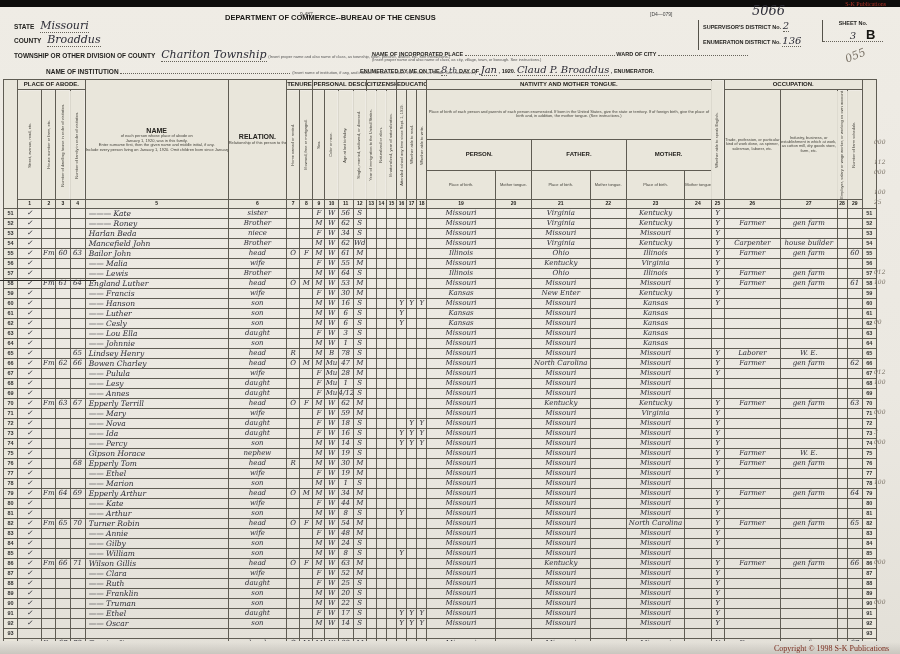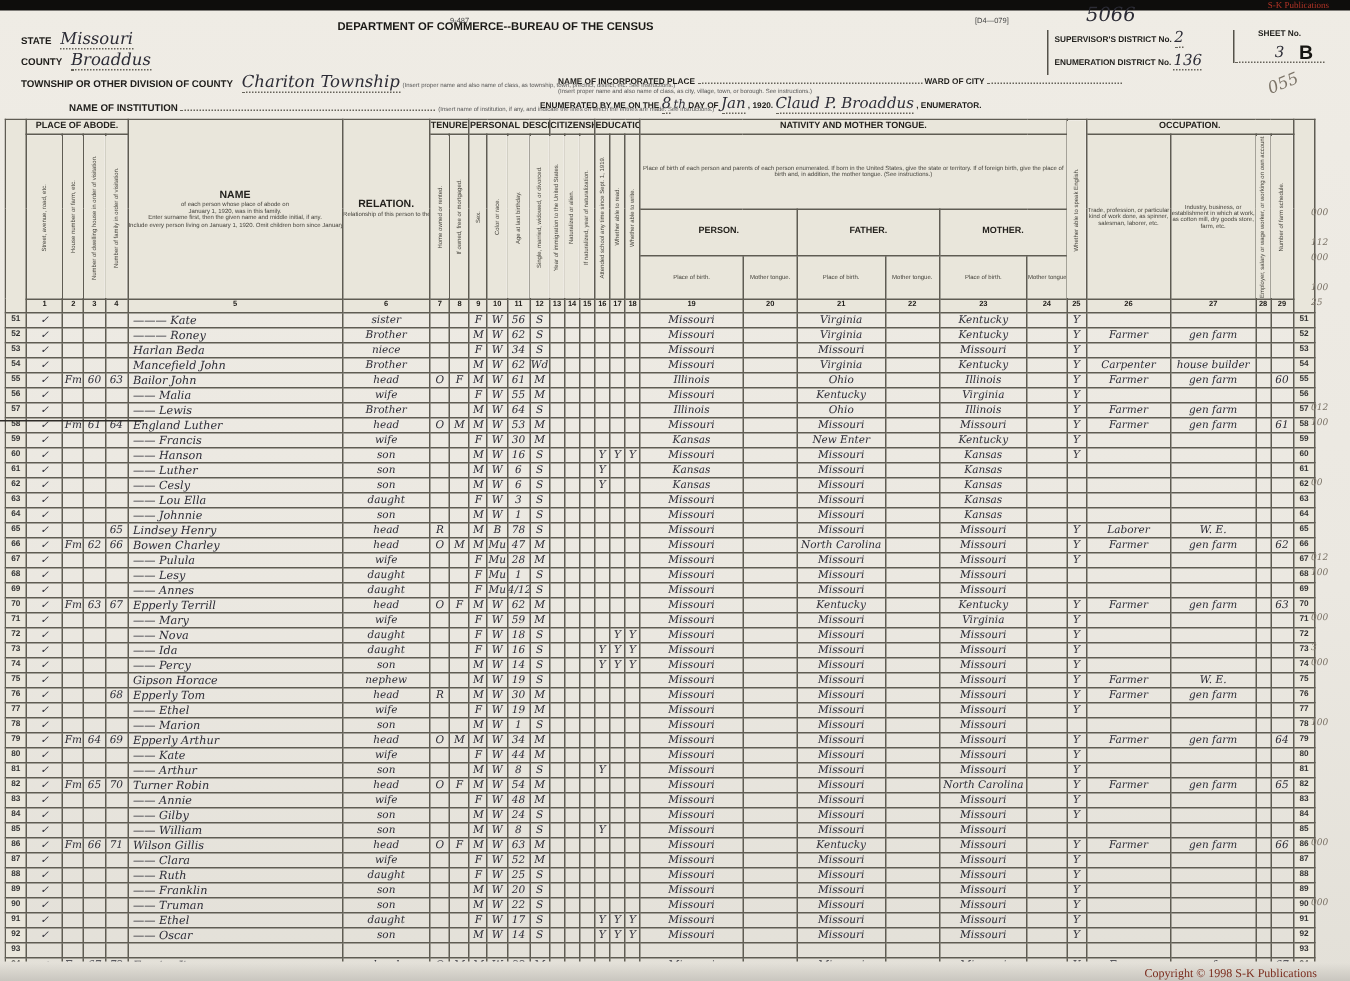--- a/index.html
+++ b/index.html
@@ -2,21 +2,21 @@
 <html><head>
 <meta charset="utf-8">
 <style>
   html,body{margin:0;padding:0;}
   body{width:900px;height:654px;overflow:hidden;background:#dddbd5;font-family:"Liberation Sans",sans-serif;}
   #sheet{position:relative;width:900px;height:654px;background:linear-gradient(180deg,#efece5 0%,#ebe8e1 60%,#e3e0d8 100%);overflow:hidden;}
   
   #topstrip{position:absolute;top:0;left:0;width:900px;height:7px;background:#0e0d0c;color:#b03326;
     font:6px "Liberation Serif",serif;text-align:right;padding-right:14px;box-sizing:border-box;line-height:9px;overflow:hidden;}
   #bottomband{position:absolute;bottom:0;left:0;width:900px;height:12px;background:linear-gradient(180deg,rgba(160,156,148,0),#c9c6bf);}
-  #copyright{position:absolute;bottom:1px;right:22px;font:8px "Liberation Serif",serif;color:#7b2d1e;}
+  #copyright{position:absolute;bottom:1px;right:11px;font:8px "Liberation Serif",serif;color:#7b2d1e;}
   .inkline{position:absolute;left:0;top:280px;width:96px;height:1px;background:#2e2c28;}
   
   .lbl{font-weight:bold;color:#1f1e1b;}
   .tiny{font-size:4px;color:#555;letter-spacing:0;}
   .hw{font-family:"DejaVu Serif",serif;font-style:italic;color:#2c2c36;}
   .pencil{font-family:"DejaVu Serif",serif;font-style:italic;color:#7c7468;}
   .dots{border-bottom:1px dotted #66635a;}
   #hdr{position:absolute;top:7px;left:0;width:900px;height:72px;}
   #state-line{position:absolute;left:14px;top:12px;font-size:6.5px;}
   #county-line{position:absolute;left:14px;top:26px;font-size:6.5px;}
@@ -24,21 +24,21 @@
   #institution-line{position:absolute;left:46px;top:59px;font-size:6.5px;}
   .hw-val{font-size:11px;margin-left:4px;}
   #formcode-l{position:absolute;left:300px;top:4px;font-size:5px;color:#444;}
   #dept-line{position:absolute;left:225px;top:6px;width:430px;text-align:left;font-size:7.5px;font-weight:bold;color:#191815;}
   #title-line{position:absolute;left:205px;top:15px;width:470px;text-align:center;font-size:12.5px;font-weight:bold;color:#141311;letter-spacing:.2px;}
   #formcode-r{position:absolute;left:650px;top:4px;font-size:5px;color:#444;}
   #sup-block{position:absolute;left:698px;top:13px;font-size:5.5px;border-left:1px solid #55524a;padding-left:4px;}
   #sup-block div{margin-bottom:4px;}
   #sheet-block{position:absolute;left:822px;top:13px;width:60px;font-size:5.5px;text-align:center;border-left:1px solid #55524a;}
   #sheet-letter{position:absolute;left:866px;top:20px;font-size:13px;font-weight:bold;color:#161512;}
-  #hw-5066{position:absolute;left:724px;top:-4px;font-size:13px;}
+  #hw-5066{position:absolute;left:752px;top:-4px;font-size:13px;}
   #inc-line{position:absolute;left:372px;top:41px;width:470px;font-size:5.5px;}
   #hw-055{position:absolute;left:845px;top:42px;font-size:11px;transform:rotate(-22deg);}
   #enum-line{position:absolute;left:360px;top:57px;font-size:5.5px;}
   .hwsm{font-size:10px;}
   
   #tablewrap{position:absolute;top:79px;left:3px;width:880px;height:562px;overflow:hidden;}
   table{border-collapse:collapse;table-layout:fixed;width:874px;}
   th,td{border:1px solid #5f5c53;padding:0;overflow:hidden;white-space:nowrap;}
   th{background:#e9e6db;font-weight:bold;color:#24221e;font-size:6px;line-height:1.1;}
   th.vert{writing-mode:vertical-rl;transform:rotate(180deg);font-weight:normal;font-size:4px;color:#45433c;}

